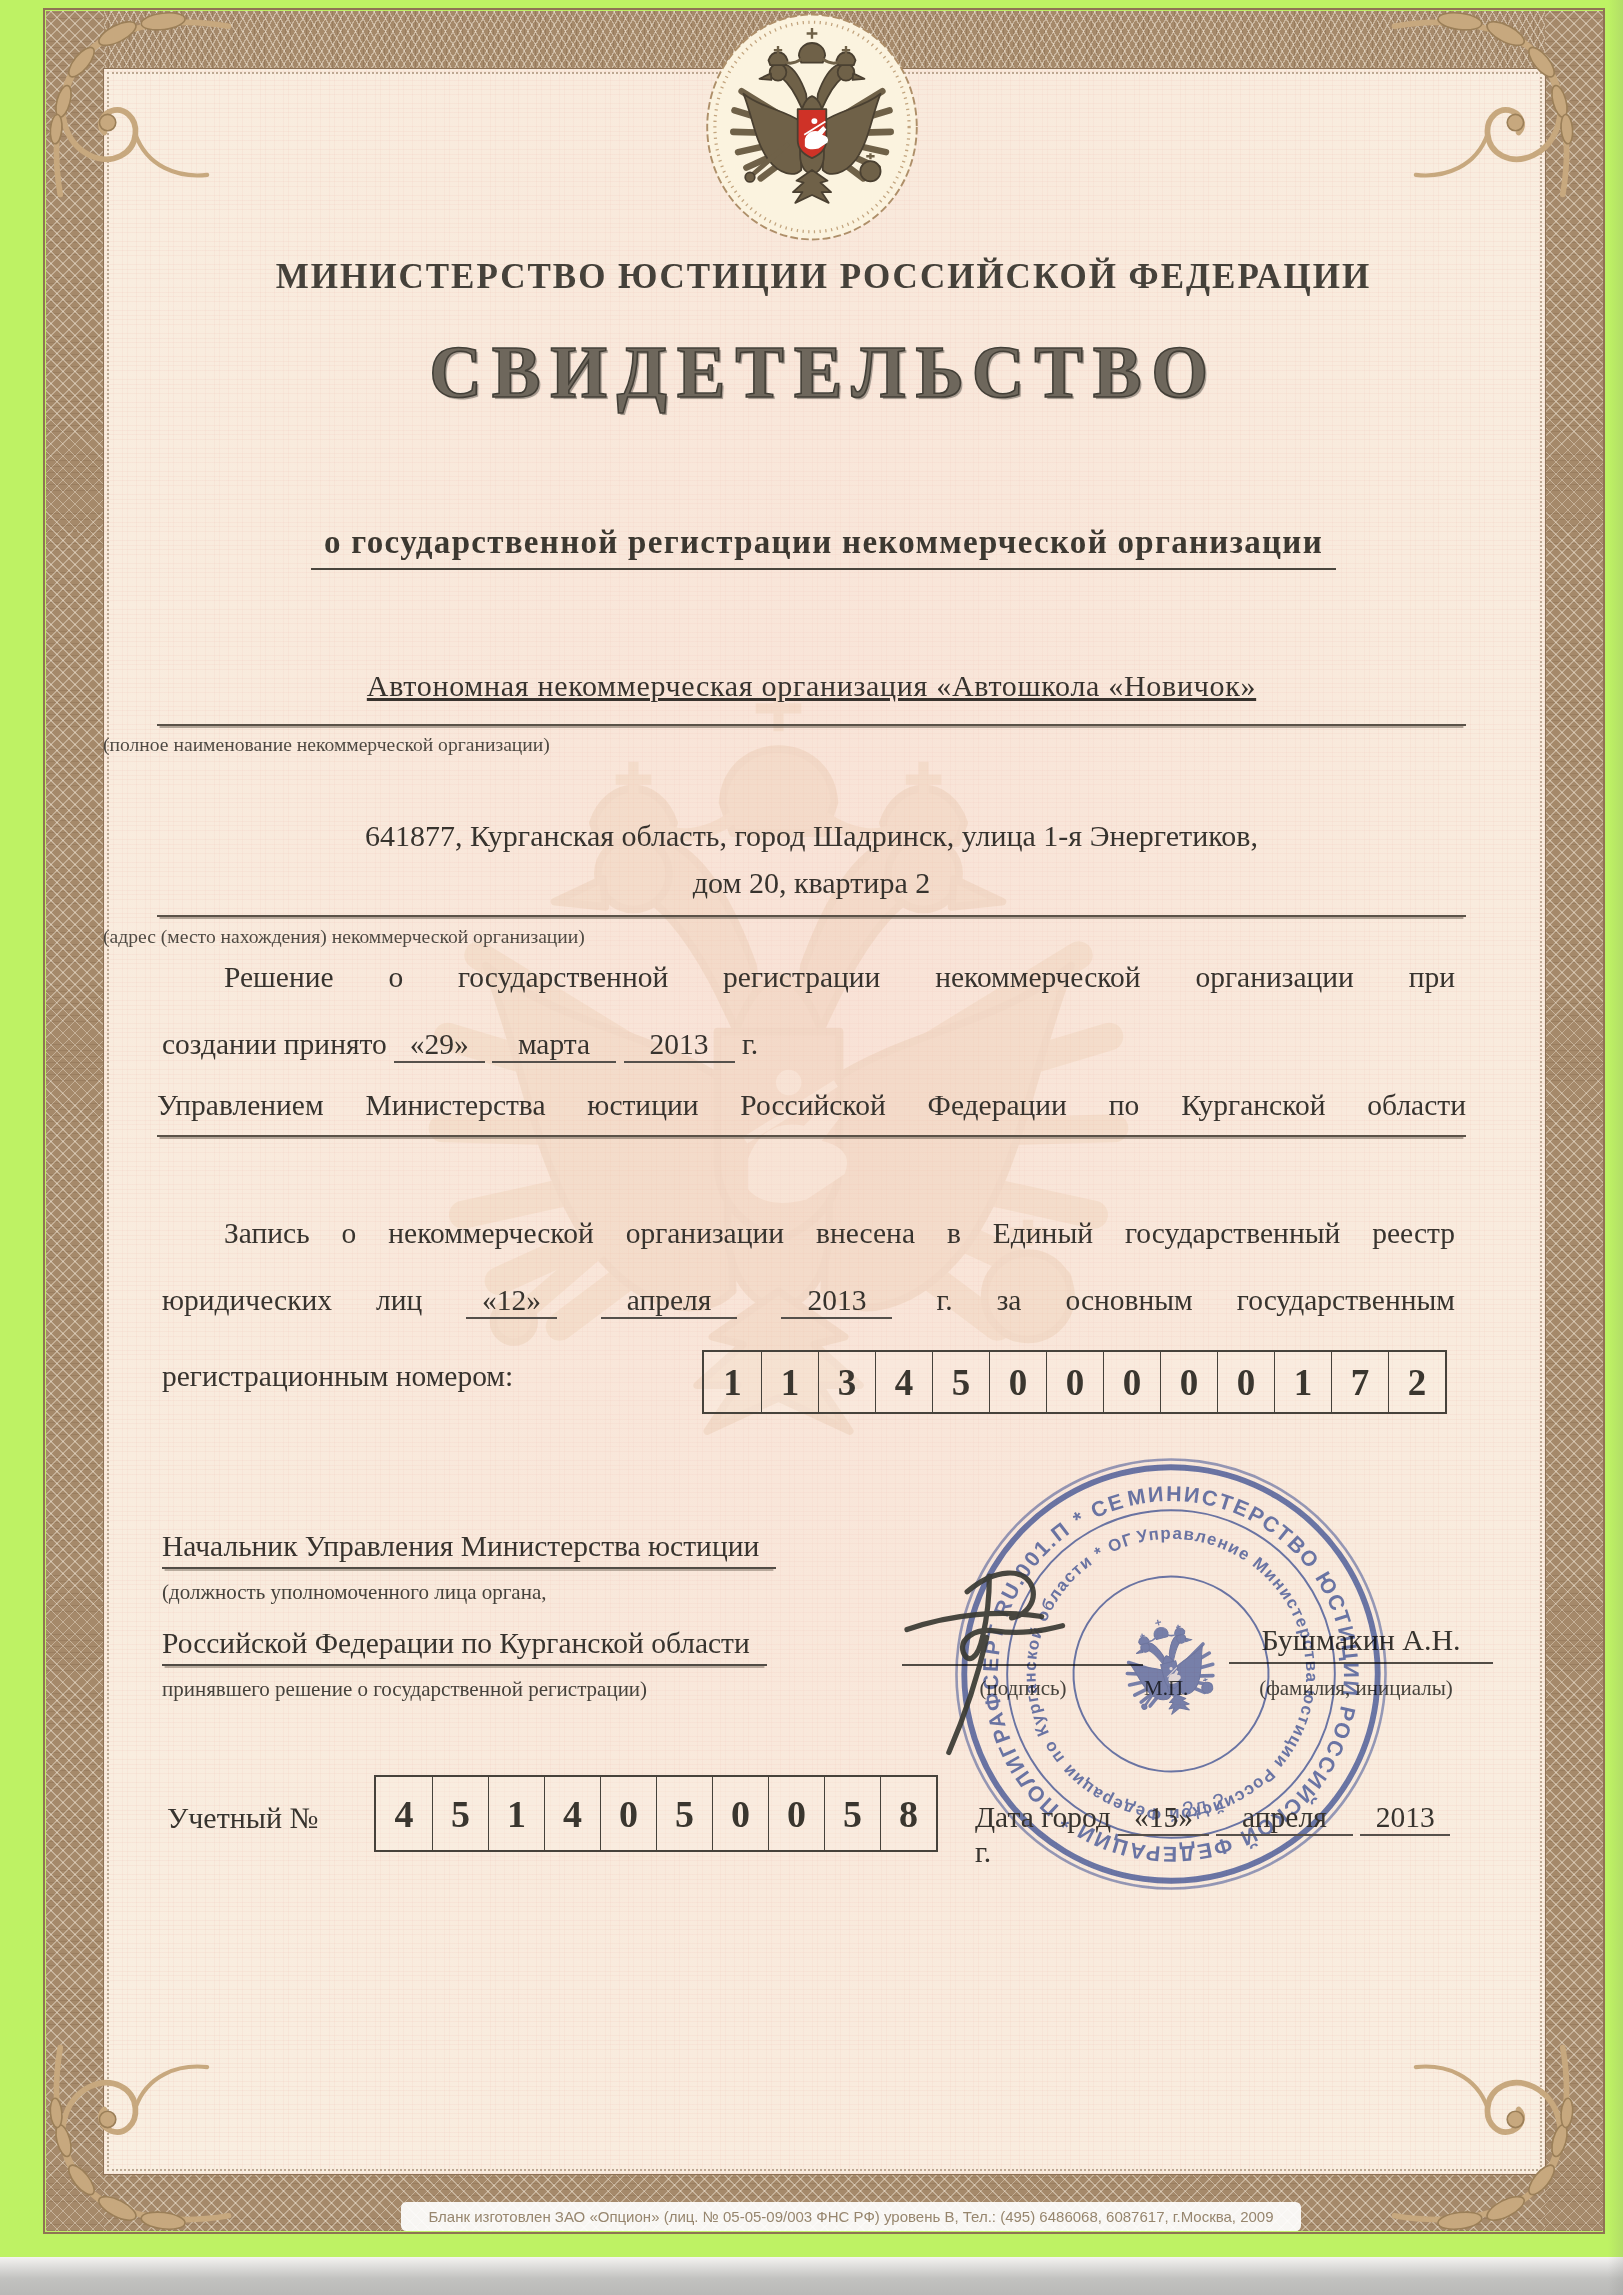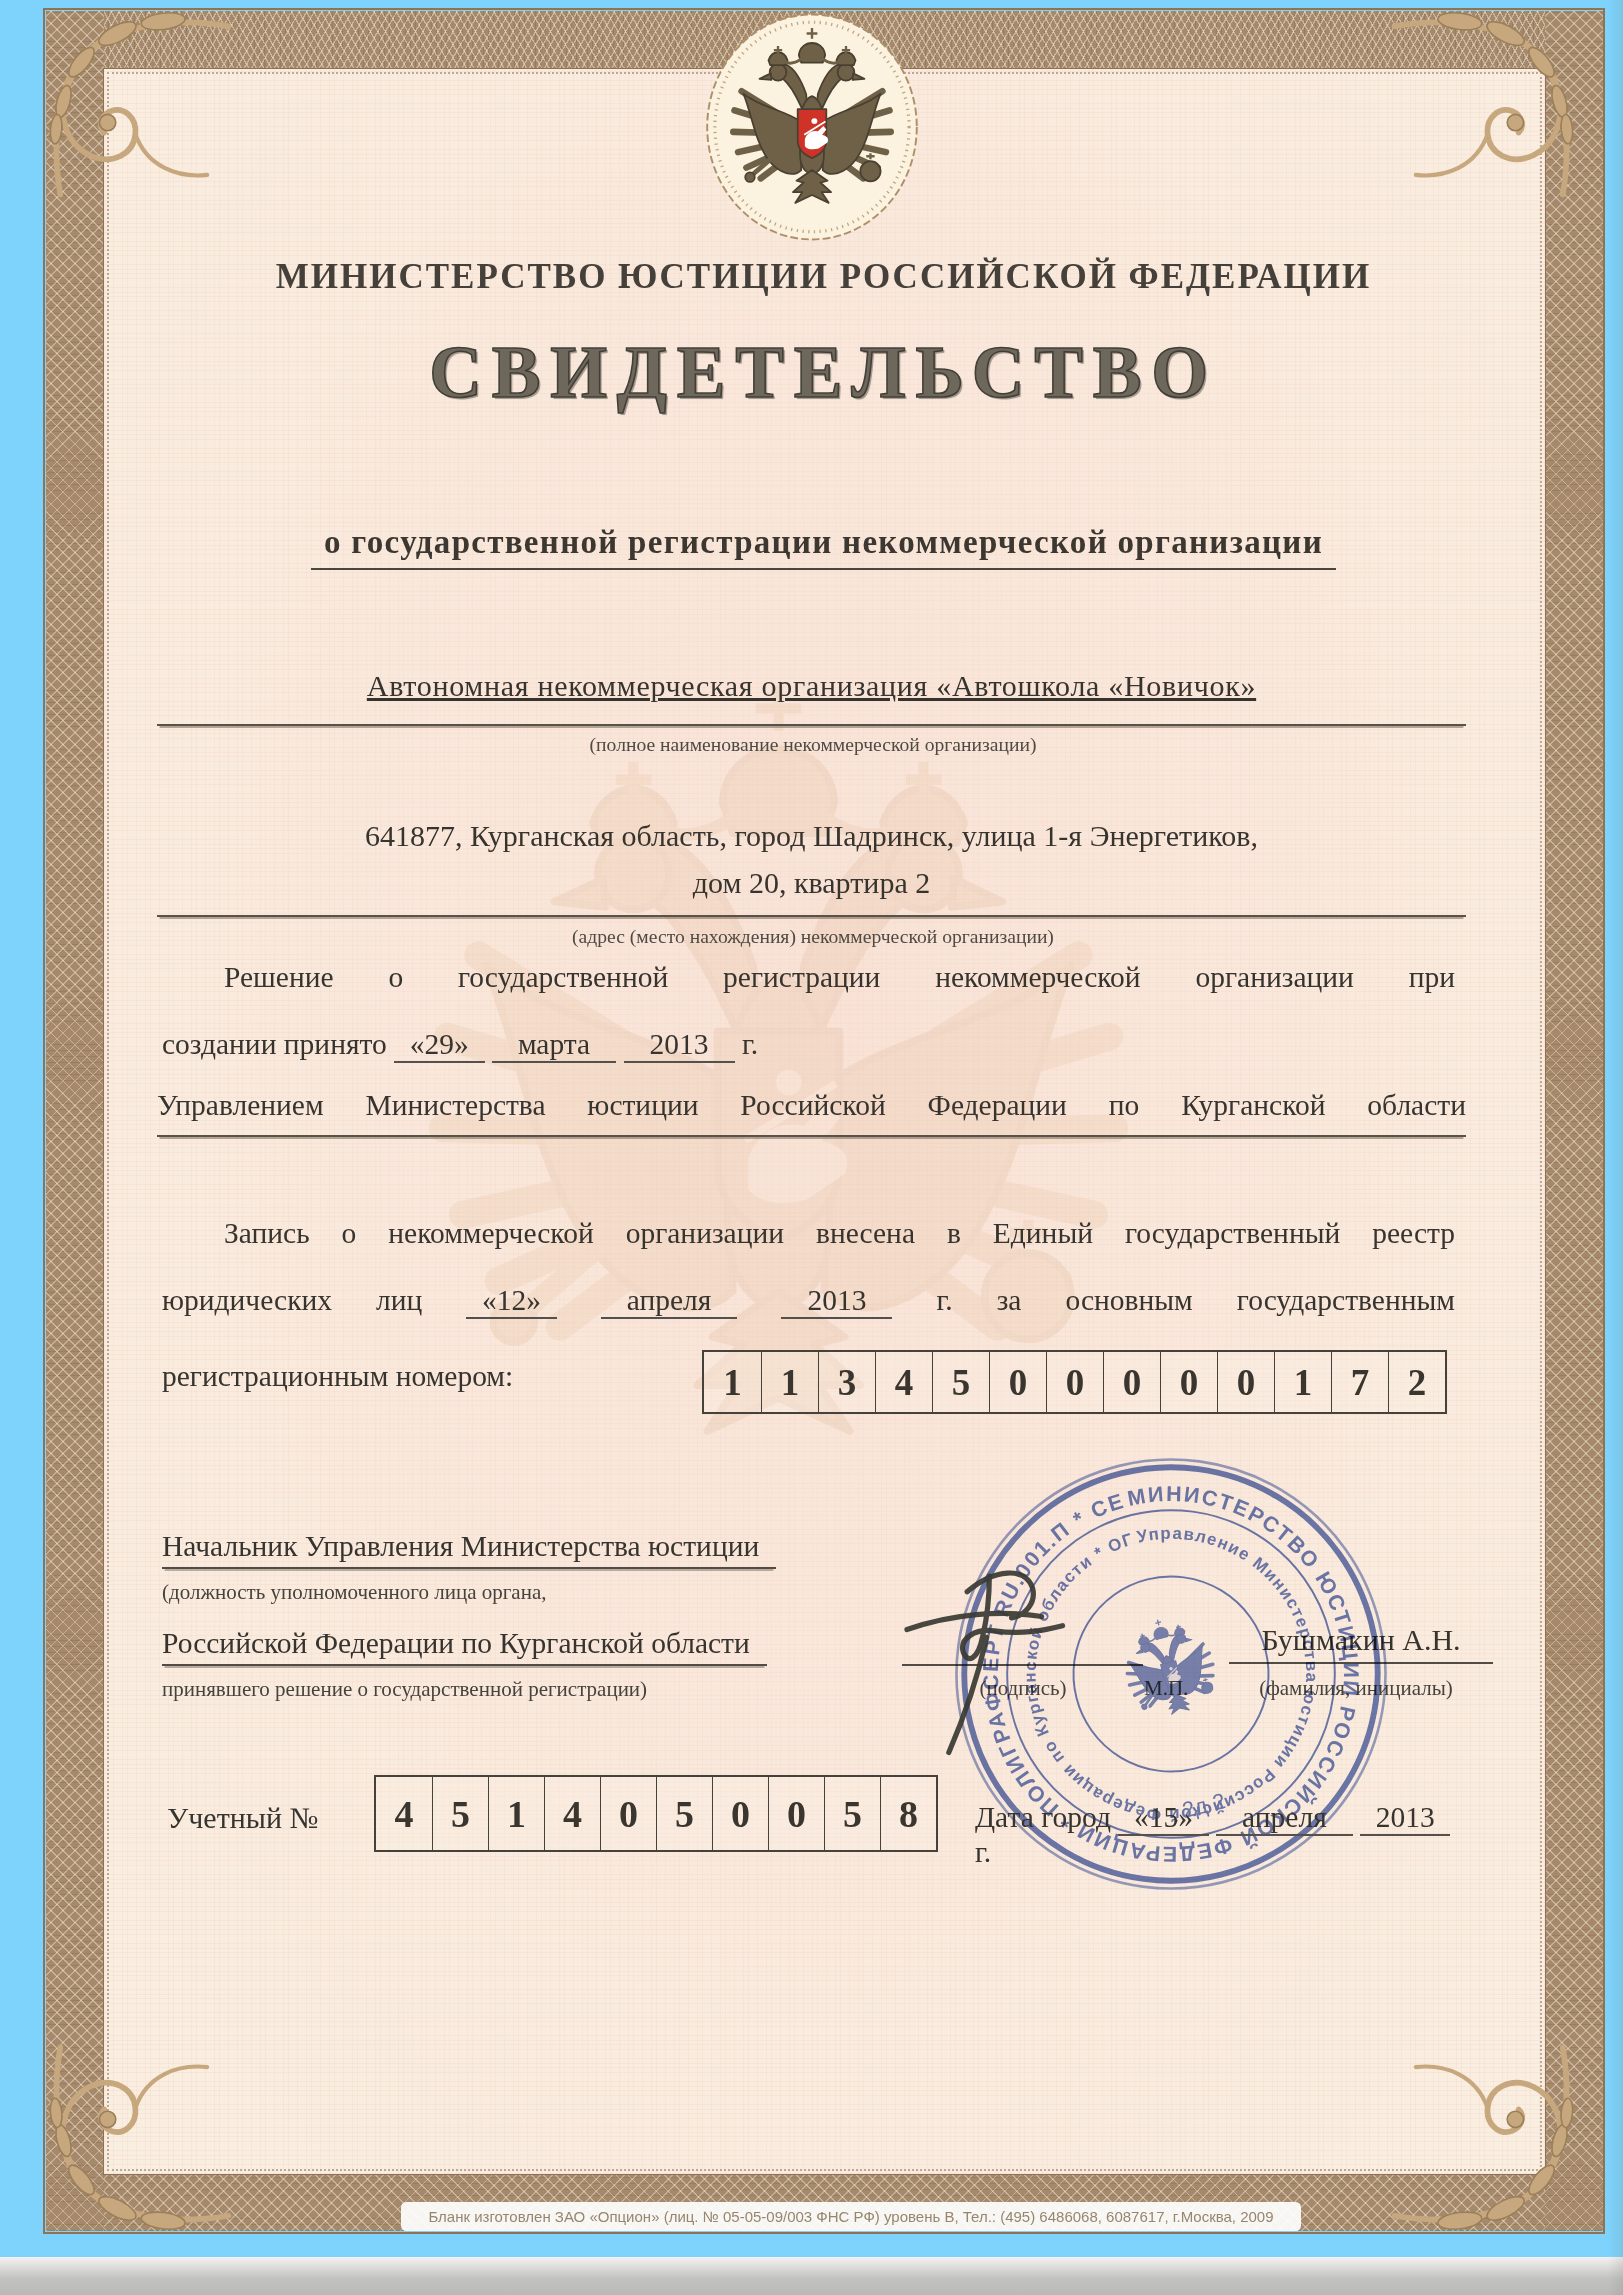--- a/index.html
+++ b/index.html
@@ -1,16 +1,16 @@
 <!DOCTYPE html>
 <html style="font-size:10.5px"><head>
 <meta charset="utf-8">
 <style>
   html,body{margin:0;padding:0;background:#e9e9e7;}
-  .page{position:relative;width:1623px;height:2295px;background:#7dd3fc;overflow:hidden;
+  .page{position:relative;width:1623px;height:2295px;background:#bef264;overflow:hidden;
         font-family:"Liberation Serif",serif;color:#37332e;}
 
   
   .band{position:absolute;background-color:#a5896a;z-index:2;
     background-image:
       repeating-linear-gradient(45deg, rgba(255,248,235,.38) 0 1.3px, transparent 1.3px 8.5px),
       repeating-linear-gradient(-45deg, rgba(255,248,235,.34) 0 1.3px, transparent 1.3px 8.5px),
       repeating-linear-gradient(0deg, rgba(120,92,64,.25) 0 0.7px, transparent 0.7px 5.9px);}
   .band-top{left:46px;top:10.5px;width:1557px;height:58px;
     background-image:
@@ -52,21 +52,21 @@
   .doc-title{top:331px;font-size:73px;font-weight:bold;letter-spacing:9.8px;color:#6e675c;
     -webkit-text-stroke:1.6px #433f37;text-shadow:2px 2px 0.7px rgba(60,56,48,.45), -0.7px -0.7px 0 rgba(255,255,250,.5);}
   .doc-subtitle{top:492px;font-size:33px;font-weight:bold;letter-spacing:1.3px;color:#3c3831;margin-top:32px;}
   .doc-subtitle span{display:inline-block;padding:0 13px 6.5px 13px;border-bottom:2.6px solid #4a453d;}
 
   .rule-block{position:absolute;left:157px;width:1309px;z-index:5;text-align:center;
     border-bottom:2px solid #5a5248;box-shadow:0 4.6px 0 -2.6px rgba(90,80,66,.45);}
   .org-name{top:669px;height:55px;font-size:30px;letter-spacing:0.7px;text-decoration:underline;}
   .address{top:812px;height:103px;font-size:30px;line-height:47px;}
   .authority{top:1089px;height:46px;font-size:29.5px;text-align:justify;text-align-last:justify;}
-  .caption{position:absolute;left:103px;width:1420px;text-align:center;z-index:5;
+  .caption{position:absolute;left:103px;width:1420px;text-align:left;z-index:5;
     font-size:19.6px;color:#4f4a43;}
   .cap-org{top:734px;}
   .cap-addr{top:926px;}
   .cap-auth{top:1147px;}
 
   .par{position:absolute;left:162px;width:1293px;z-index:5;font-size:29.5px;}
   .just{text-align:justify;text-align-last:justify;}
   .indent{text-indent:62px;}
   .dec-1{top:961px;}
   .dec-2{top:1028px;}

